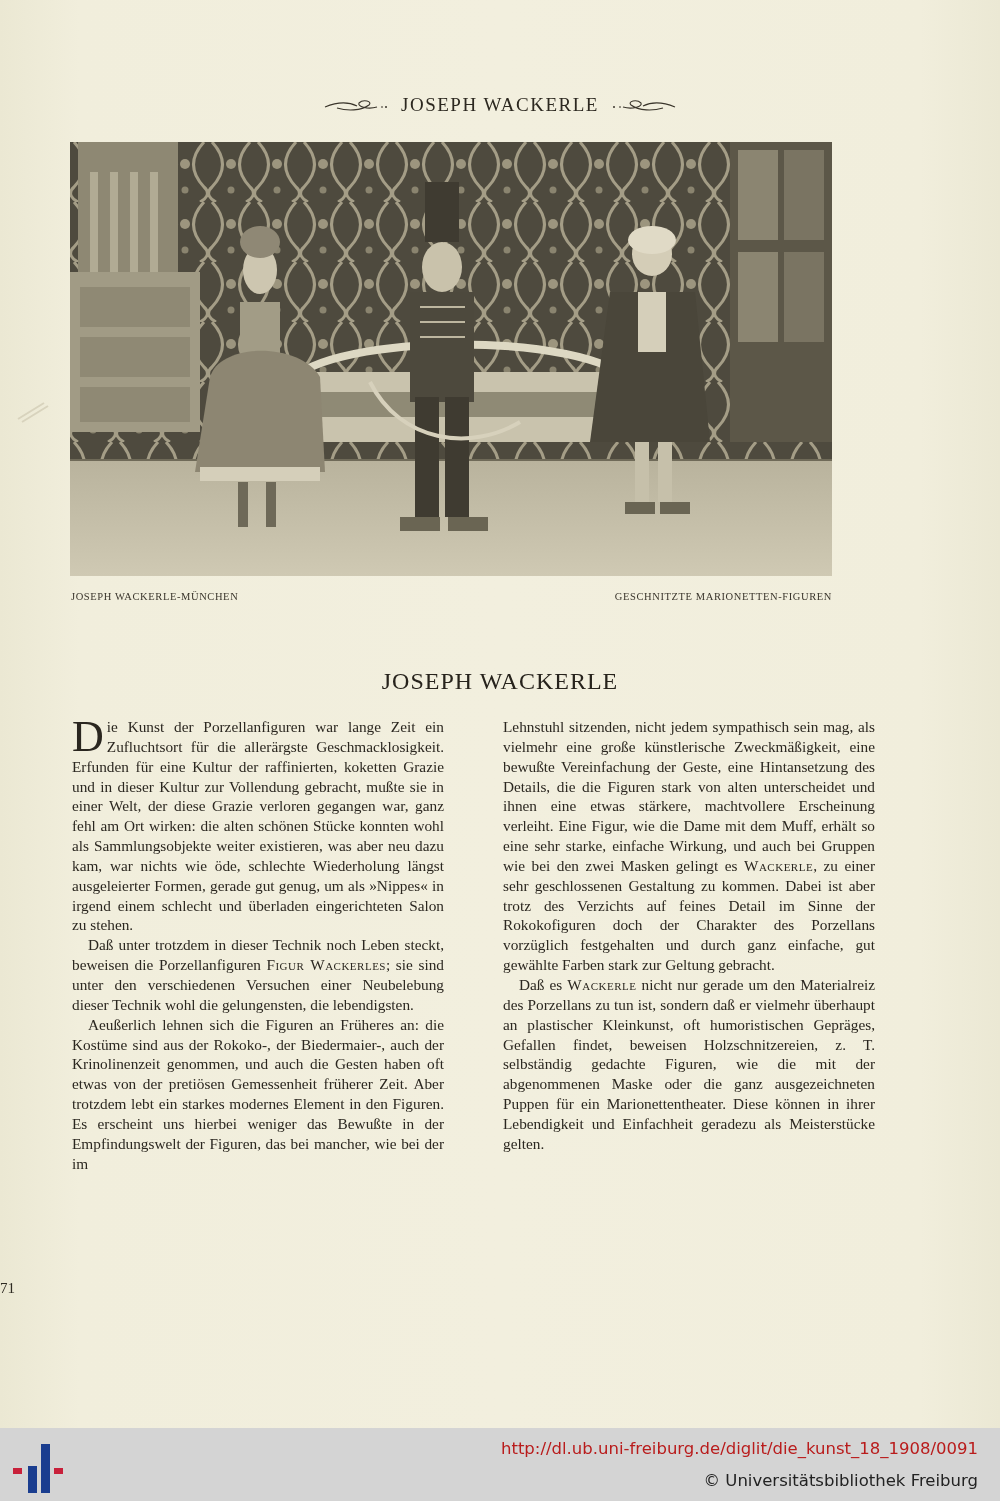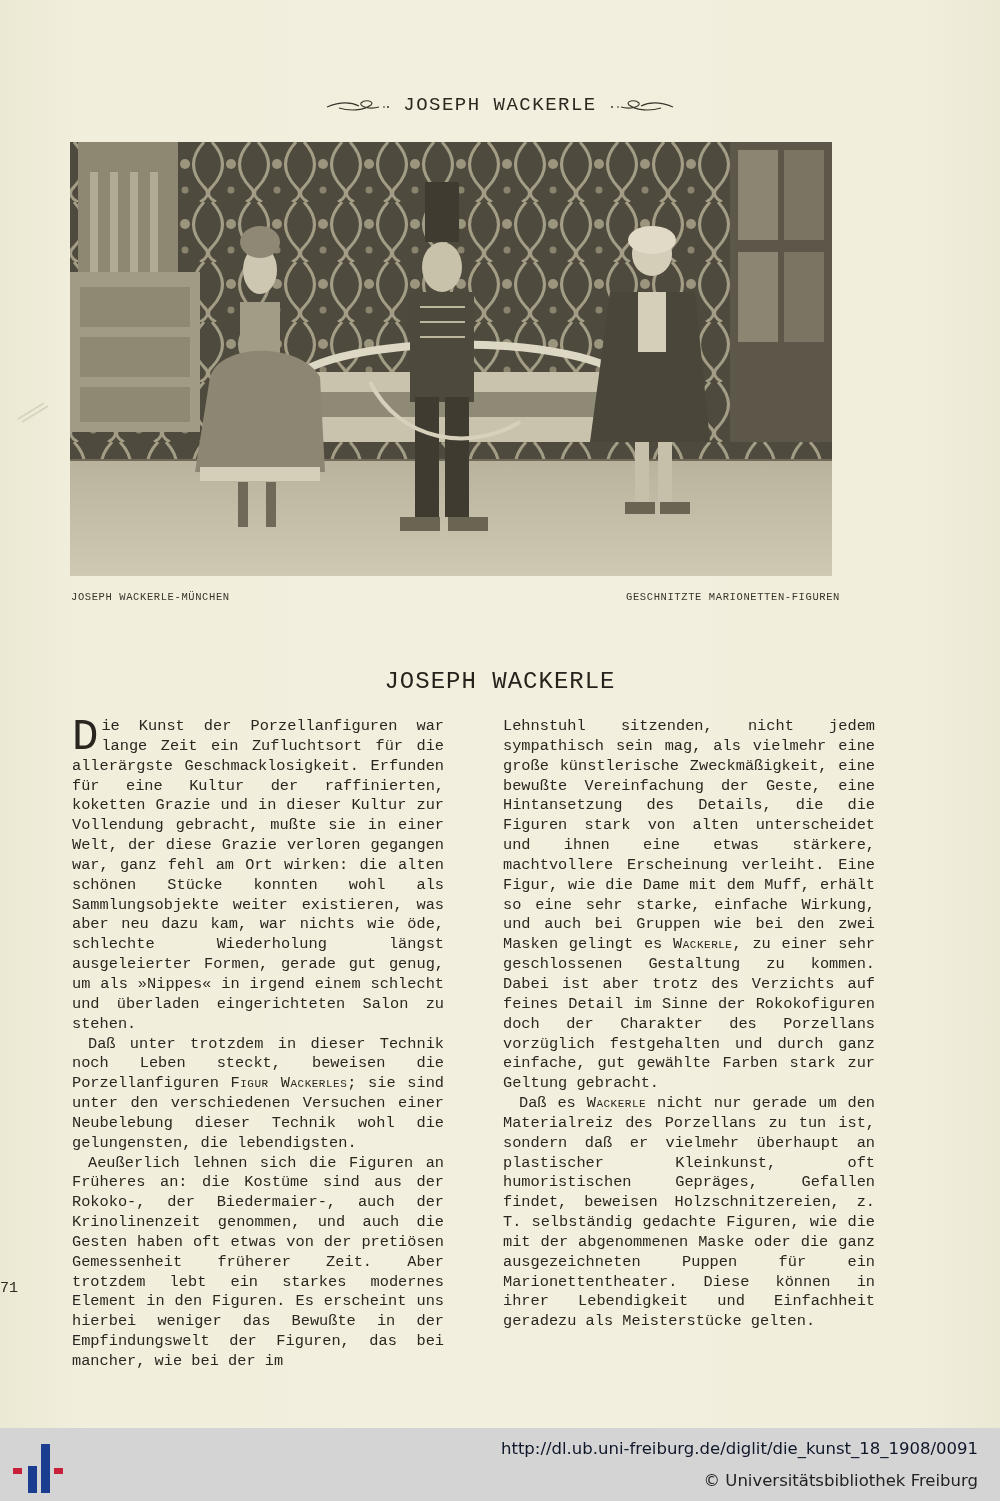--- a/index.html
+++ b/index.html
@@ -5,21 +5,20 @@
   html, body { margin: 0; padding: 0; }
   body {
     width: 1000px; height: 1501px; position: relative; overflow: hidden;
     background: #efecd9;
     font-family: "Liberation Serif", "DejaVu Serif", serif;
     color: #2a2620;
   }
   .page {
     position: absolute; left: 0; top: 0; width: 1000px; height: 1496px;
     background: linear-gradient(90deg, #ebe8d3 0%, #f1eedc 8%, #f2efde 50%, #f1eedc 92%, #ebe8d4 100%);
-    font-family: Liberation Mono, monospace;
   }
   .running-head {
     position: absolute; top: 94px; left: 0; width: 1000px;
     display: flex; justify-content: center; align-items: center; gap: 10px;
   }
   .running-head .title {
     font-size: 19px; letter-spacing: 1.5px; color: #2c2820;
   }
   .flourish { width: 68px; height: 18px; }
 
@@ -29,21 +28,21 @@
     background: #7a7462;
   }
   .photo svg { display: block; }
 
   .caption {
     position: absolute; top: 591px; font-size: 10.5px; letter-spacing: 0.6px;
     color: #3a352c;
     text-align: right;
   }
   .caption.left { left: 71px; }
-  .caption.right { right: 160px; }
+  .caption.right { right: 168px; }
 
   .article-title {
     position: absolute; top: 668px; left: 0; width: 1000px; text-align: center;
     font-size: 24px; letter-spacing: 1px; color: #27231c;
   }
 
   .col {
     position: absolute; top: 717px; width: 372px;
     font-size: 15.3px; line-height: 19.85px; text-align: justify;
     hyphens: manual; color: #2b2720;
@@ -63,21 +62,21 @@
     font-size: 15px; color: #2e2a22;
   }
 
   .footer {
     position: absolute; left: 0; top: 1428px; width: 1000px; height: 73px;
     background: #d4d4d4;
   }
   .footer .logo { position: absolute; left: 12px; top: 12px; width: 52px; height: 54px; }
   .footer .url {
     position: absolute; right: 22px; top: 11px;
-    font-family: "DejaVu Sans", sans-serif; font-size: 16.5px; color: #0f172a;
+    font-family: "DejaVu Sans", sans-serif; font-size: 16.5px; color: #b91c1c;
   }
   .footer .copyright {
     position: absolute; right: 22px; top: 43px;
     font-family: "DejaVu Sans", sans-serif; font-size: 16.5px; color: #222; margin-left: 40px;
   }
   .scratch { position: absolute; left: 14px; top: 395px; width: 40px; height: 30px; }
 </style>
 </head>
 <body>
 

